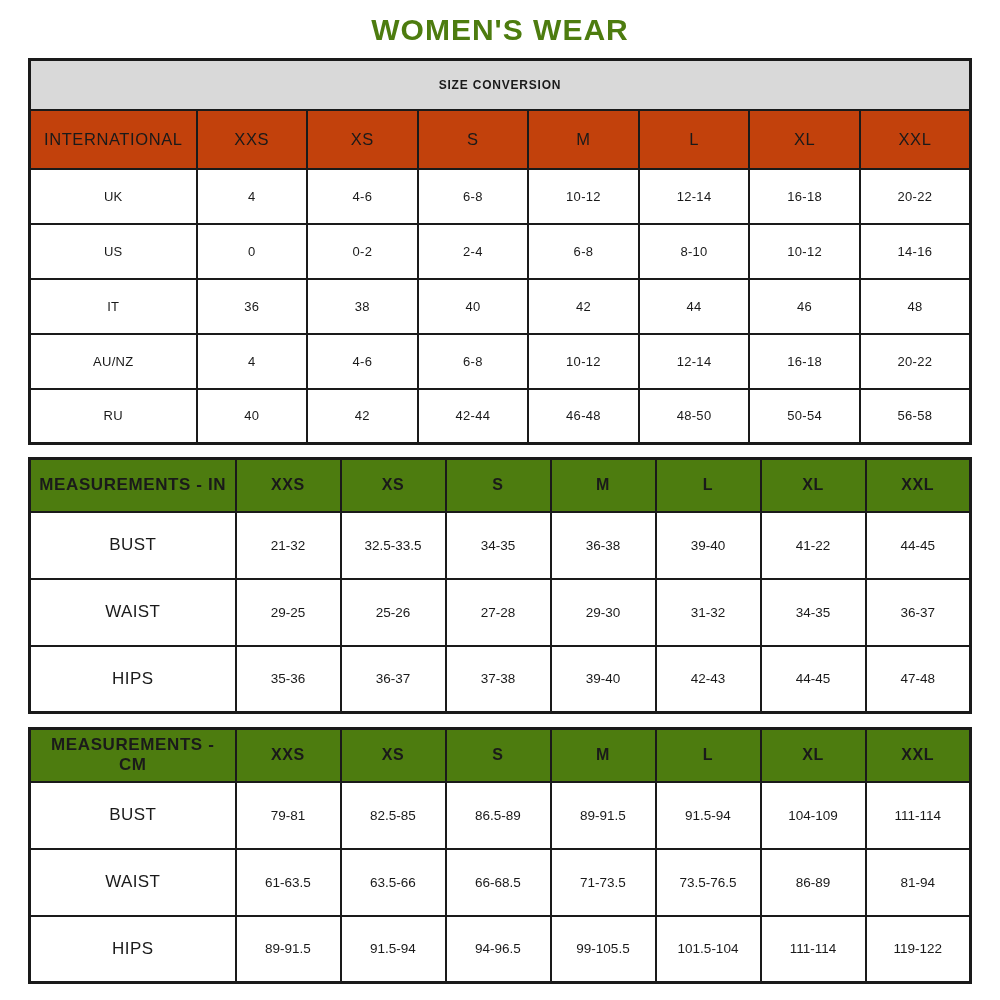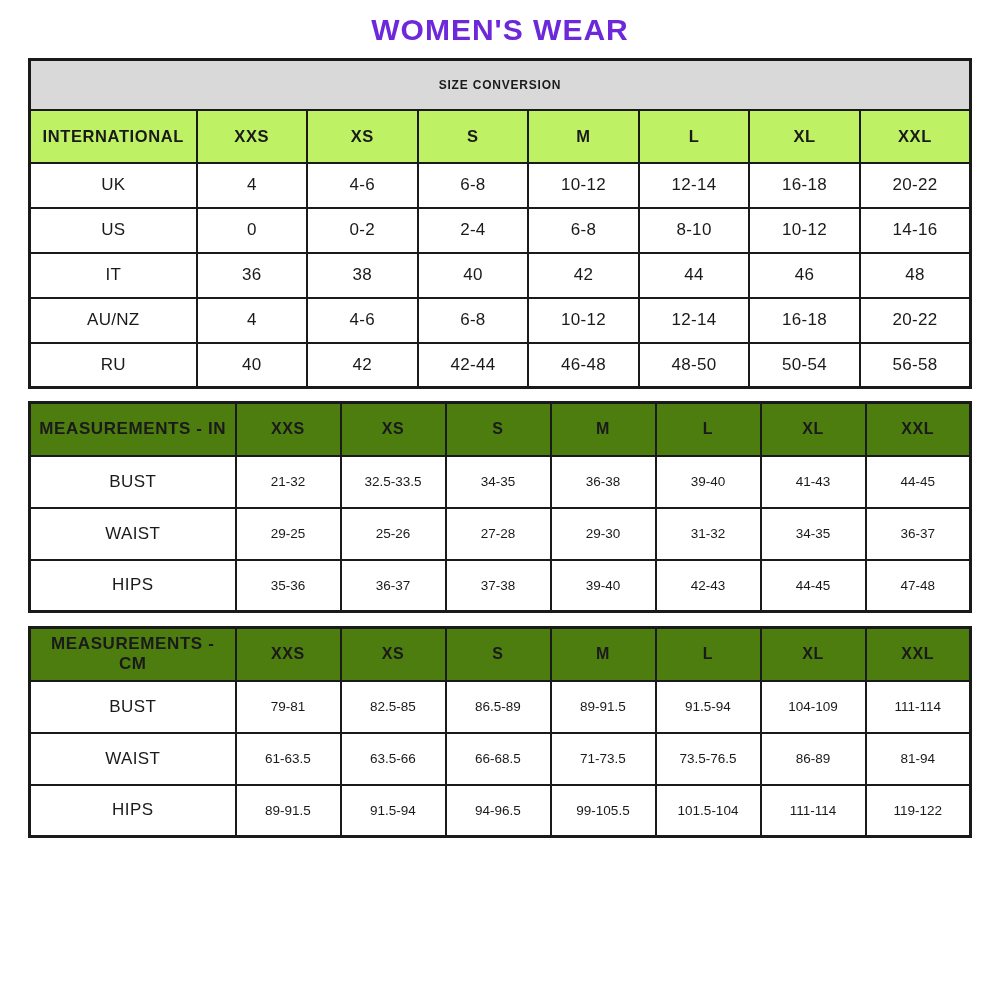--- a/index.html
+++ b/index.html
@@ -12,21 +12,21 @@
     overflow: hidden;
   }
   .page { width: 1000px; padding: 0 28px; }
 
   h1.page-title {
     margin: 0; padding: 13px 0 11px 0;
     text-align: center;
     font-size: 30px;
     font-weight: 600;
     letter-spacing: 1px;
-    color: #6d28d9;
+    color: #4d7c0f;
   }
 
   table {
     border-collapse: collapse;
     table-layout: fixed;
     width: 944px;
     border: 3px solid #1a1a1a;
   }
   th, td {
     border: 2px solid #1a1a1a;
@@ -40,39 +40,39 @@
   
   .conv { margin-bottom: 12px; }
   .conv td.caption {
     background: #d9d9d9;
     height: 50px;
     font-weight: 700;
     font-size: 12px;
     letter-spacing: 0.8px;
   }
   .conv th {
-    height: 53px;
-    font-weight: 700;
+    height: 59px;
+    font-weight: 400;
     font-size: 16.5px;
     letter-spacing: 0.6px;
-    background: #bef264;
-  }
-  .conv td { height: 45px; font-size: 17px; letter-spacing: 0.3px; }
+    background: #c2410c;
+  }
+  .conv td { height: 55px; font-size: 13px; letter-spacing: 0.3px; }
 
   
   .meas { margin-bottom: 13px; }
   .meas th {
     height: 53px;
     background: #4d7c0f;
     font-weight: 700;
     font-size: 16px;
     letter-spacing: 0.6px;
   }
   .meas th.labelcol { font-size: 17px; }
-  .meas td { height: 52px; }
+  .meas td { height: 67px; }
   .meas td.rowlabel { font-size: 17px; letter-spacing: 0.4px; }
   .meas td.val { font-size: 13.5px; letter-spacing: 0px; }
 
   .conv col.first { width: 167px; }
   .meas col.first { width: 206px; }
 </style>
 </head>
 <body>
 
 <div class="page">
@@ -178,21 +178,21 @@
           <th class="">XL</th>
           <th class="">XXL</th>
         </tr>
         <tr>
           <td class="rowlabel">BUST</td>
           <td class="val">21-32</td>
           <td class="val">32.5-33.5</td>
           <td class="val">34-35</td>
           <td class="val">36-38</td>
           <td class="val">39-40</td>
-          <td class="val">41-43</td>
+          <td class="val">41-22</td>
           <td class="val">44-45</td>
         </tr>
         <tr>
           <td class="rowlabel">WAIST</td>
           <td class="val">29-25</td>
           <td class="val">25-26</td>
           <td class="val">27-28</td>
           <td class="val">29-30</td>
           <td class="val">31-32</td>
           <td class="val">34-35</td>

